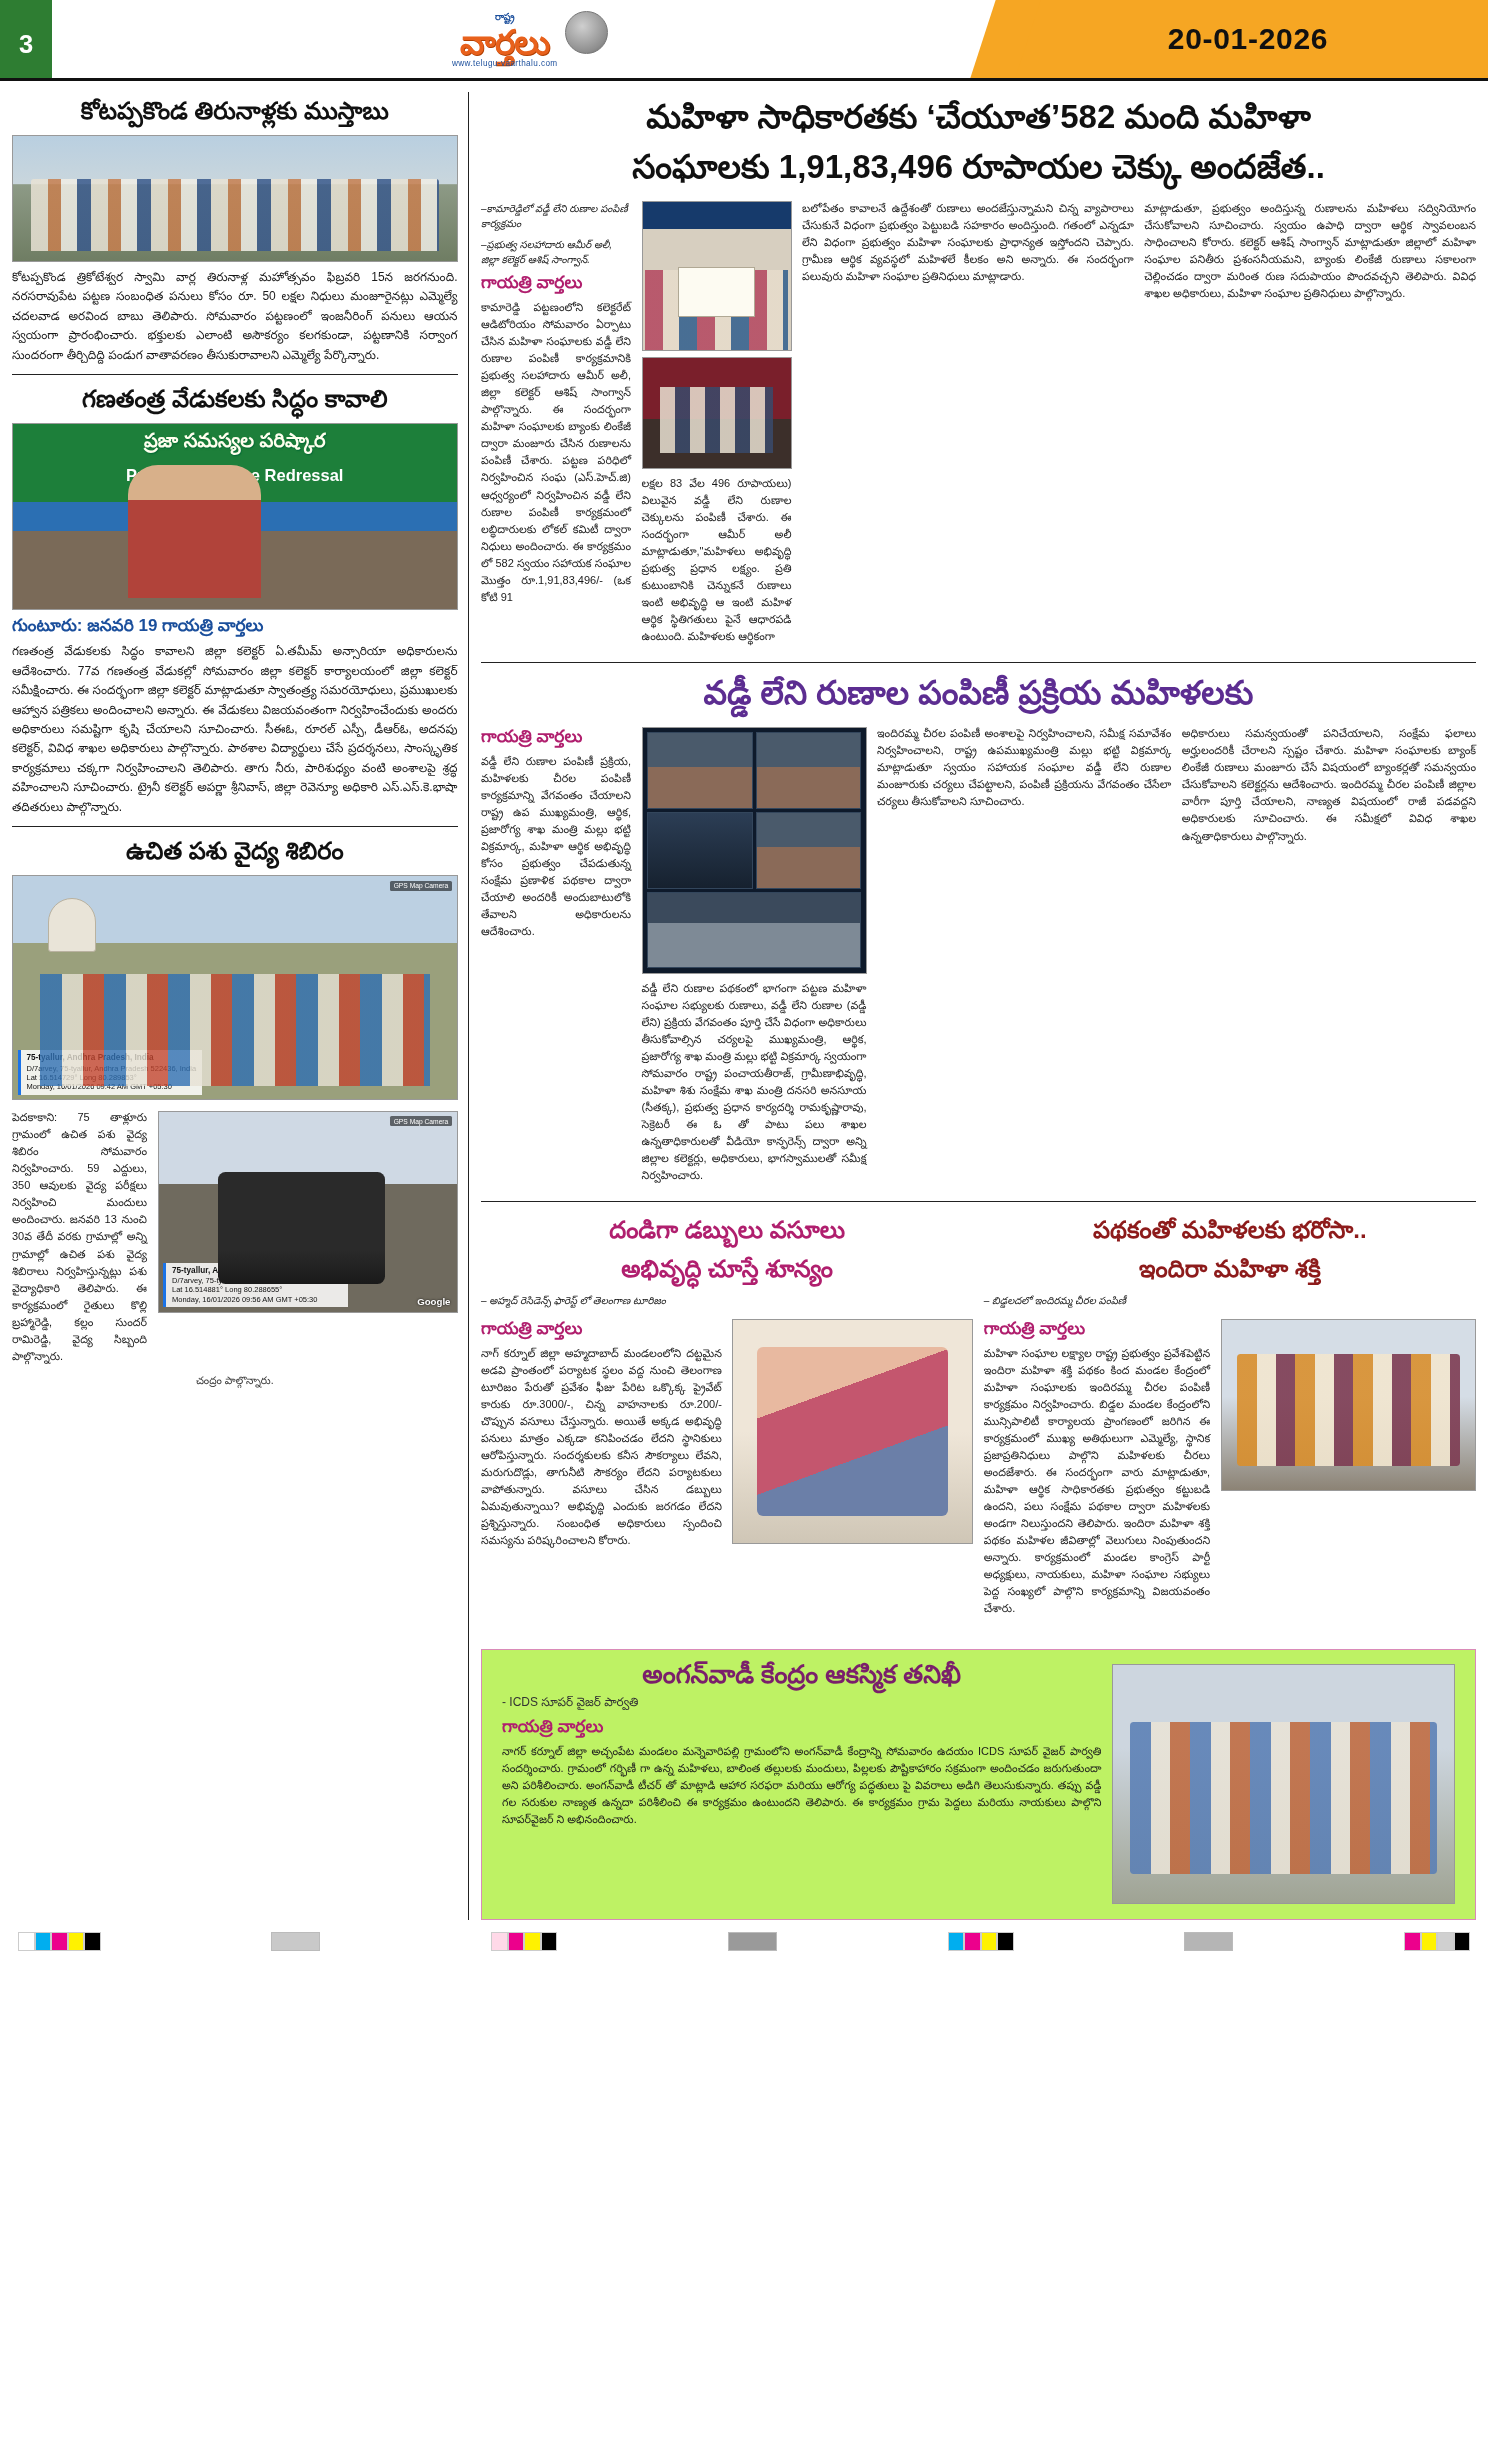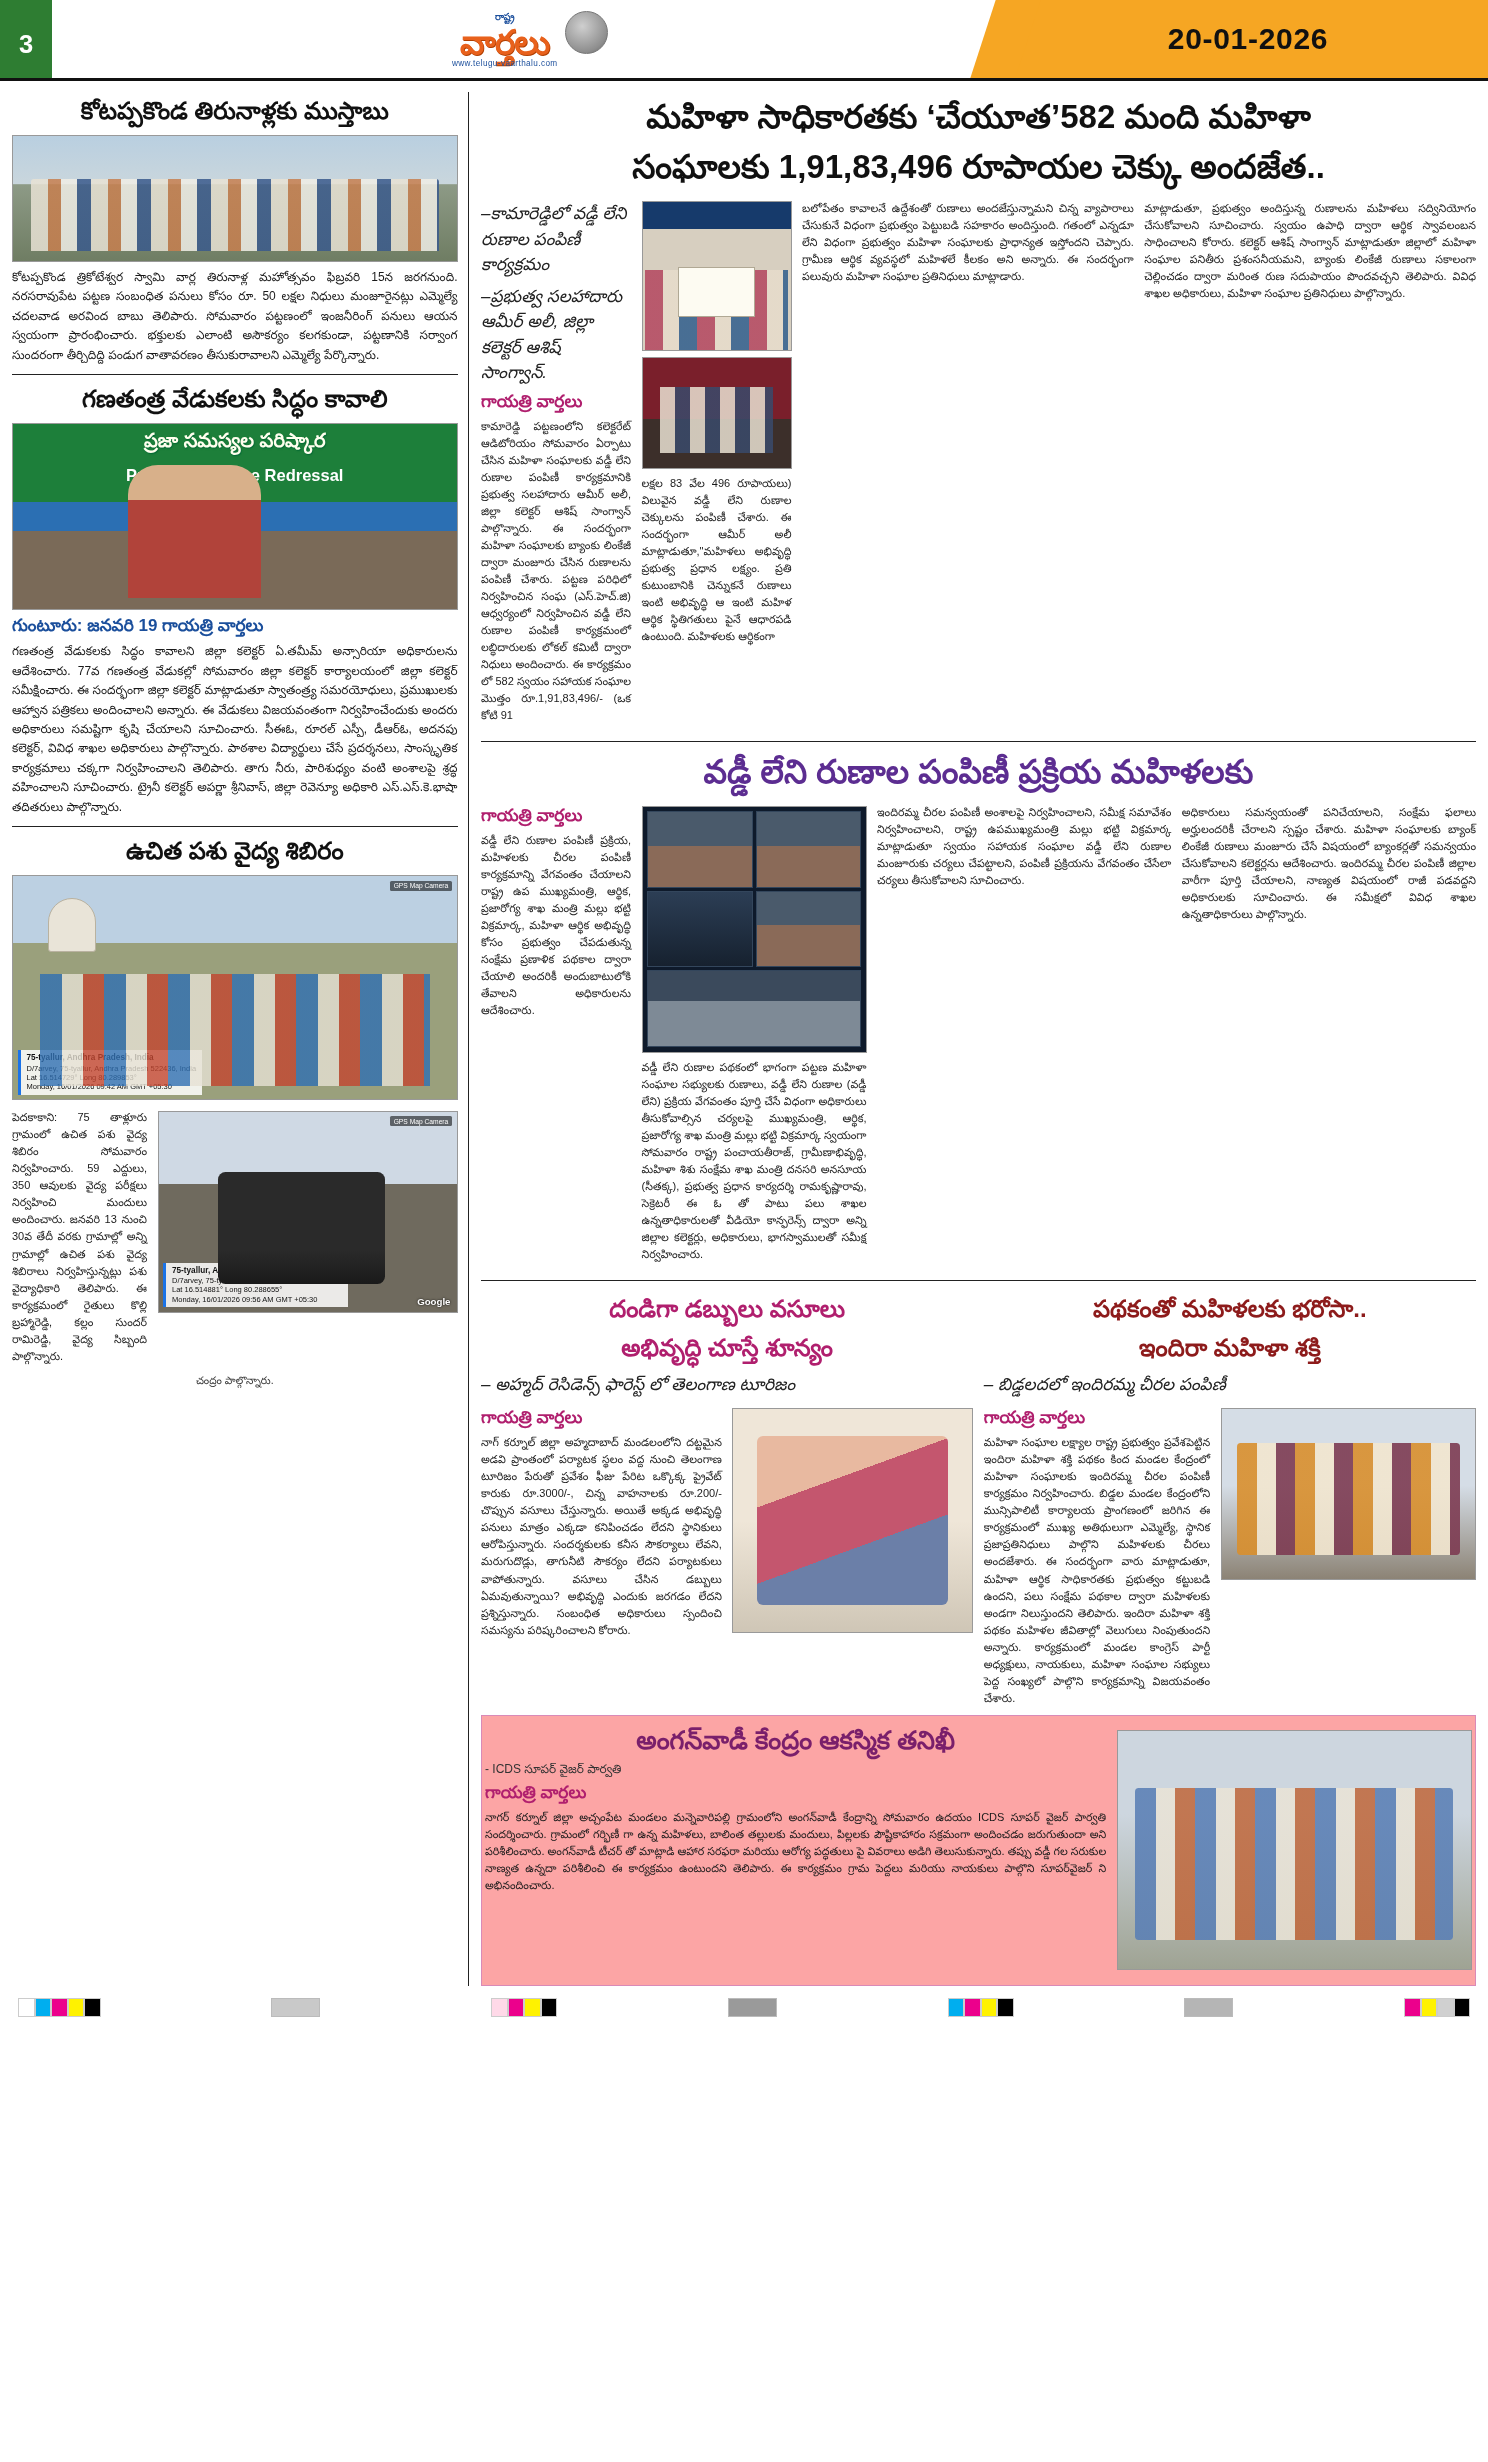--- a/index.html
+++ b/index.html
@@ -138,21 +138,21 @@
   .headline.purple {
     color: #5c2d91;
   }
   .headline.magenta {
     color: #b01f6e;
   }
   .headline.maroon {
     color: #8d1b1b;
   }
   .subhead {
-    font-size: 17px;
+    font-size: 10px;
     line-height: 1.5;
     margin: 4.5px 0 6px 0;
     color: #222;
   }
   .subhead.italic { font-style: italic; }
 
   .byline {
     font-size: 17px;
     font-weight: bold;
     color: #b01f6e;
@@ -321,24 +321,24 @@
     background: rgba(0,0,0,0.55); color:#fff;
     font-size: 6.7px; padding: 1.5px 3.7px; border-radius: 1.5px;
   }
   .google-mark {
     position:absolute; right:6px; bottom:4.5px;
     font-size:9.7px; font-weight:bold; color:#fff;
     text-shadow:0 0 2.2px #000;
   }
 
   .box-pink {
-    background: #fca5a5;
+    background: #bef264;
     border: 0.7px solid #d98ab8;
-    padding: 9px 3px;
-    margin-top: 1px;
+    padding: 9px 20px;
+    margin-top: 24px;
   }
   .box-head {
     text-align:center;
     color:#7a1f6b;
     font-size: 25.5px;
     font-weight: bold;
     line-height:1.25;
   }
   .note-line {
     font-size: 12px;

